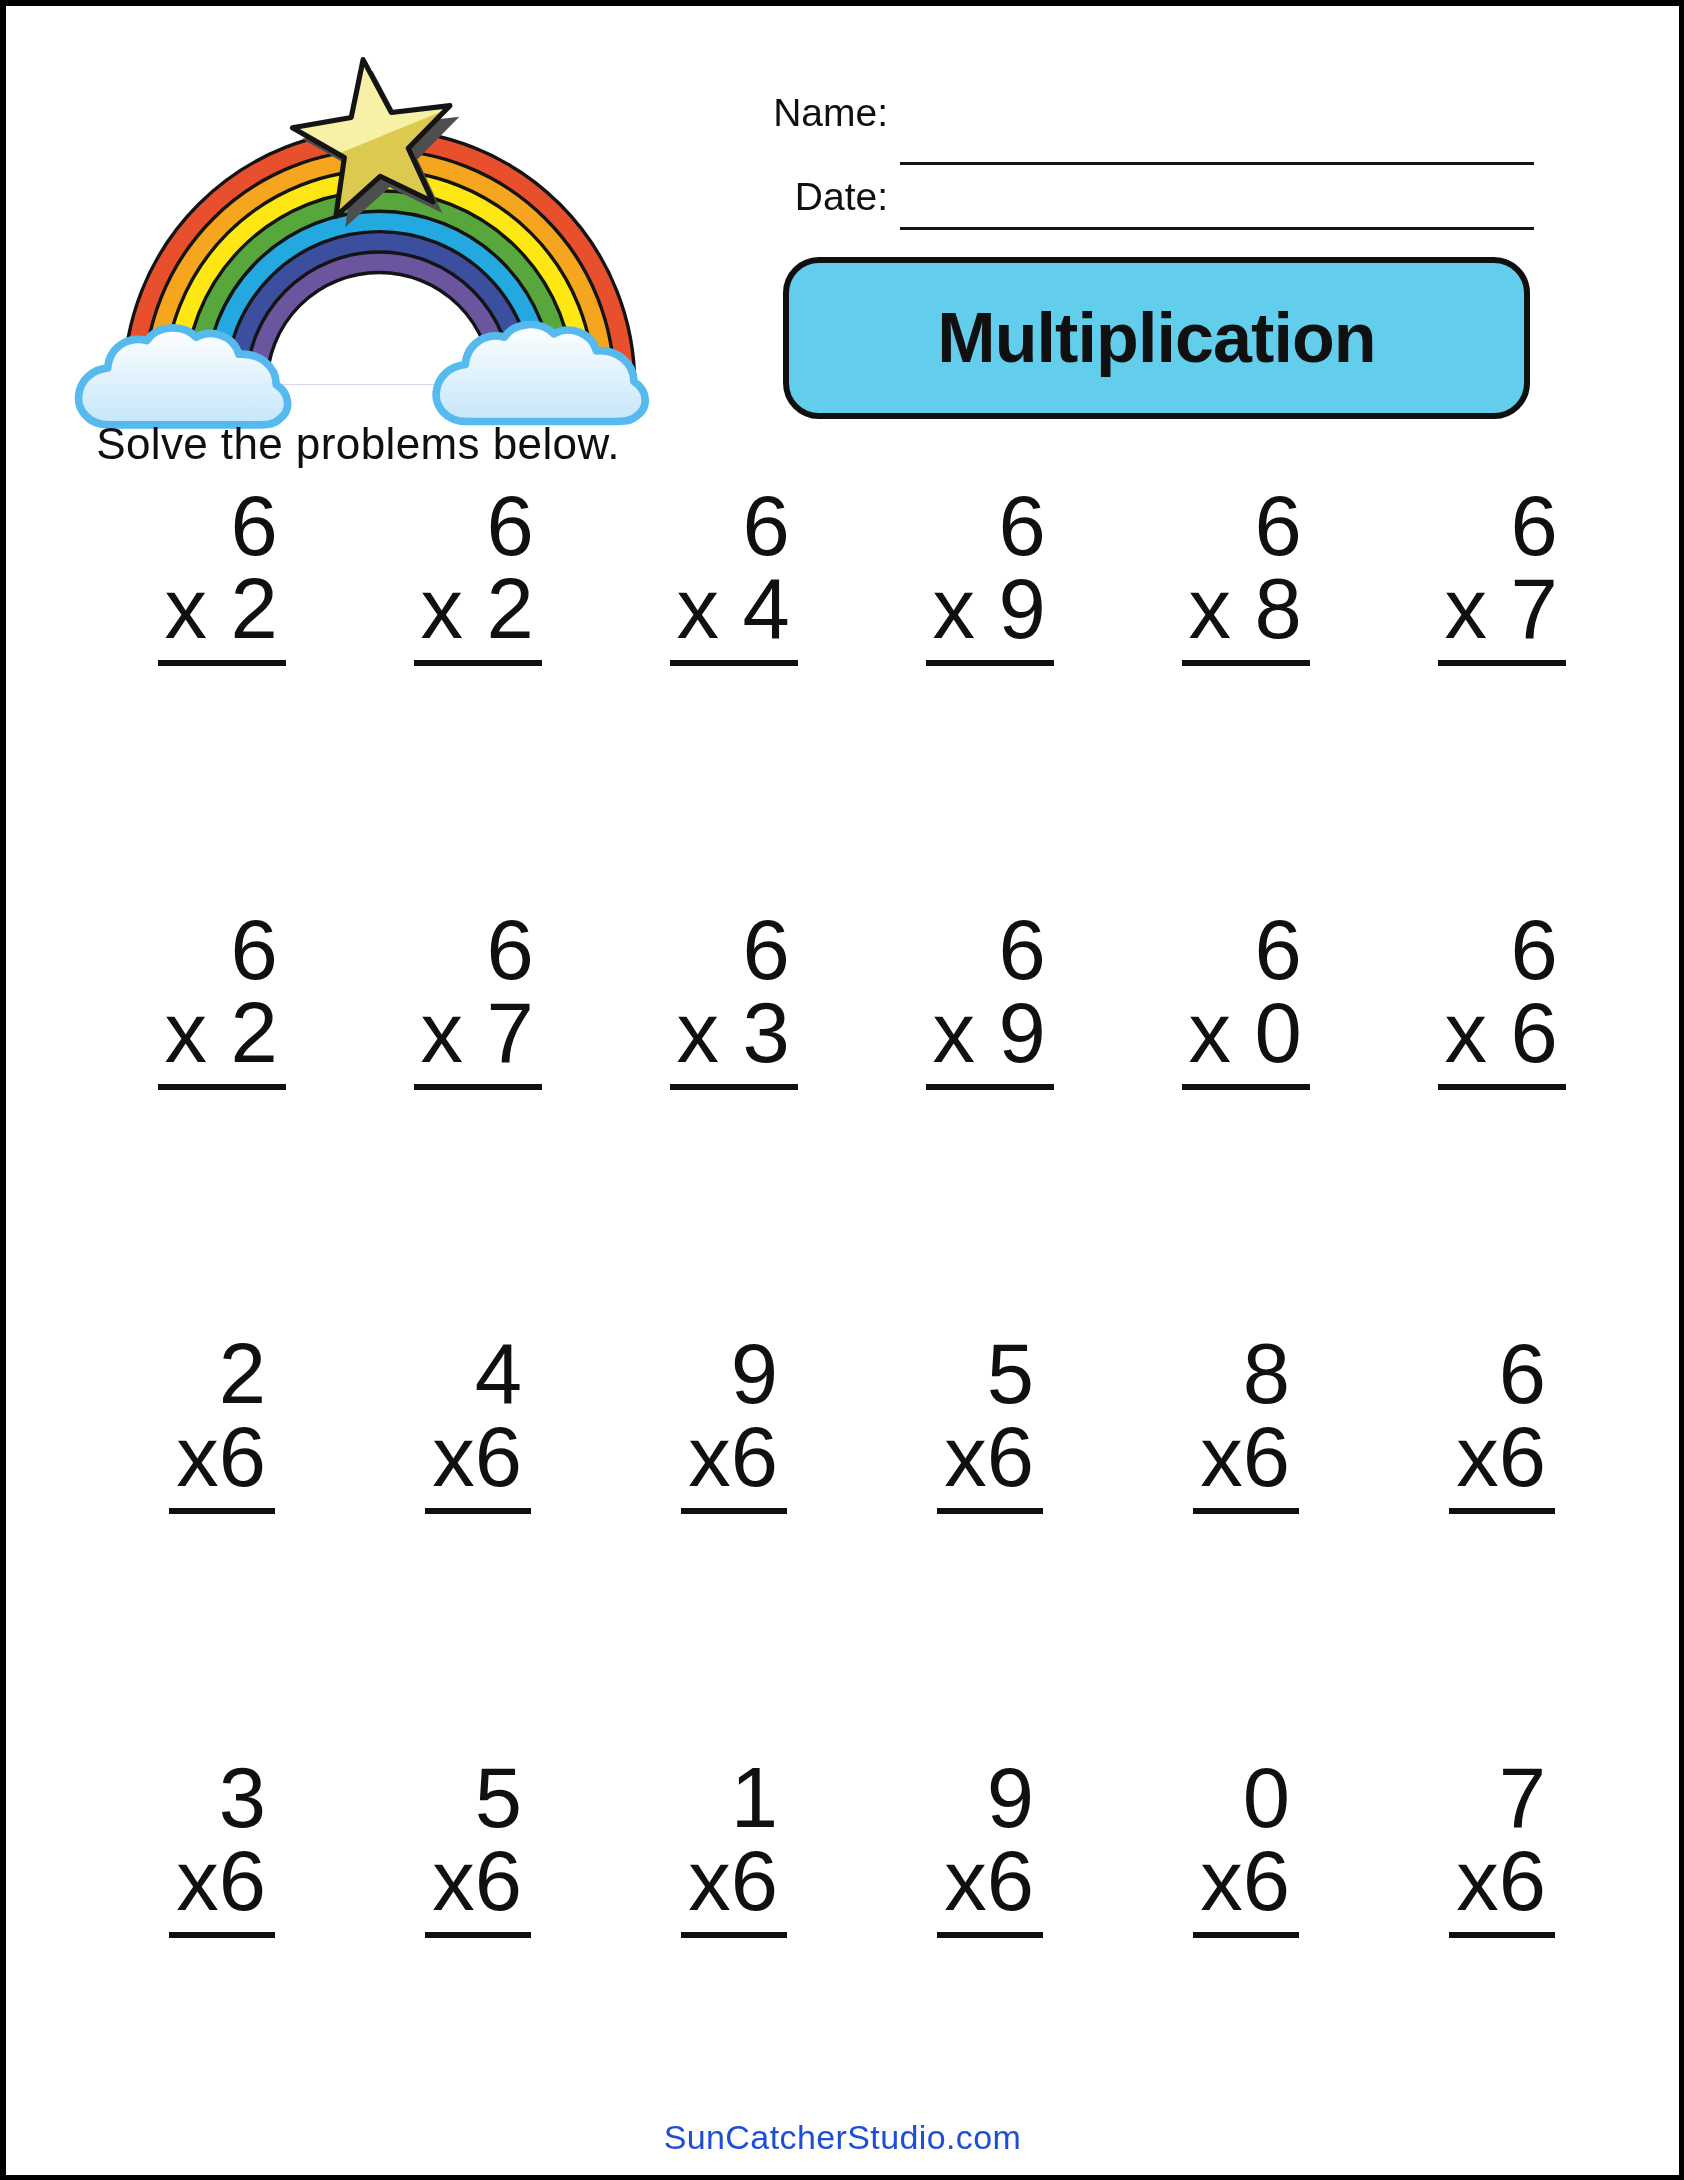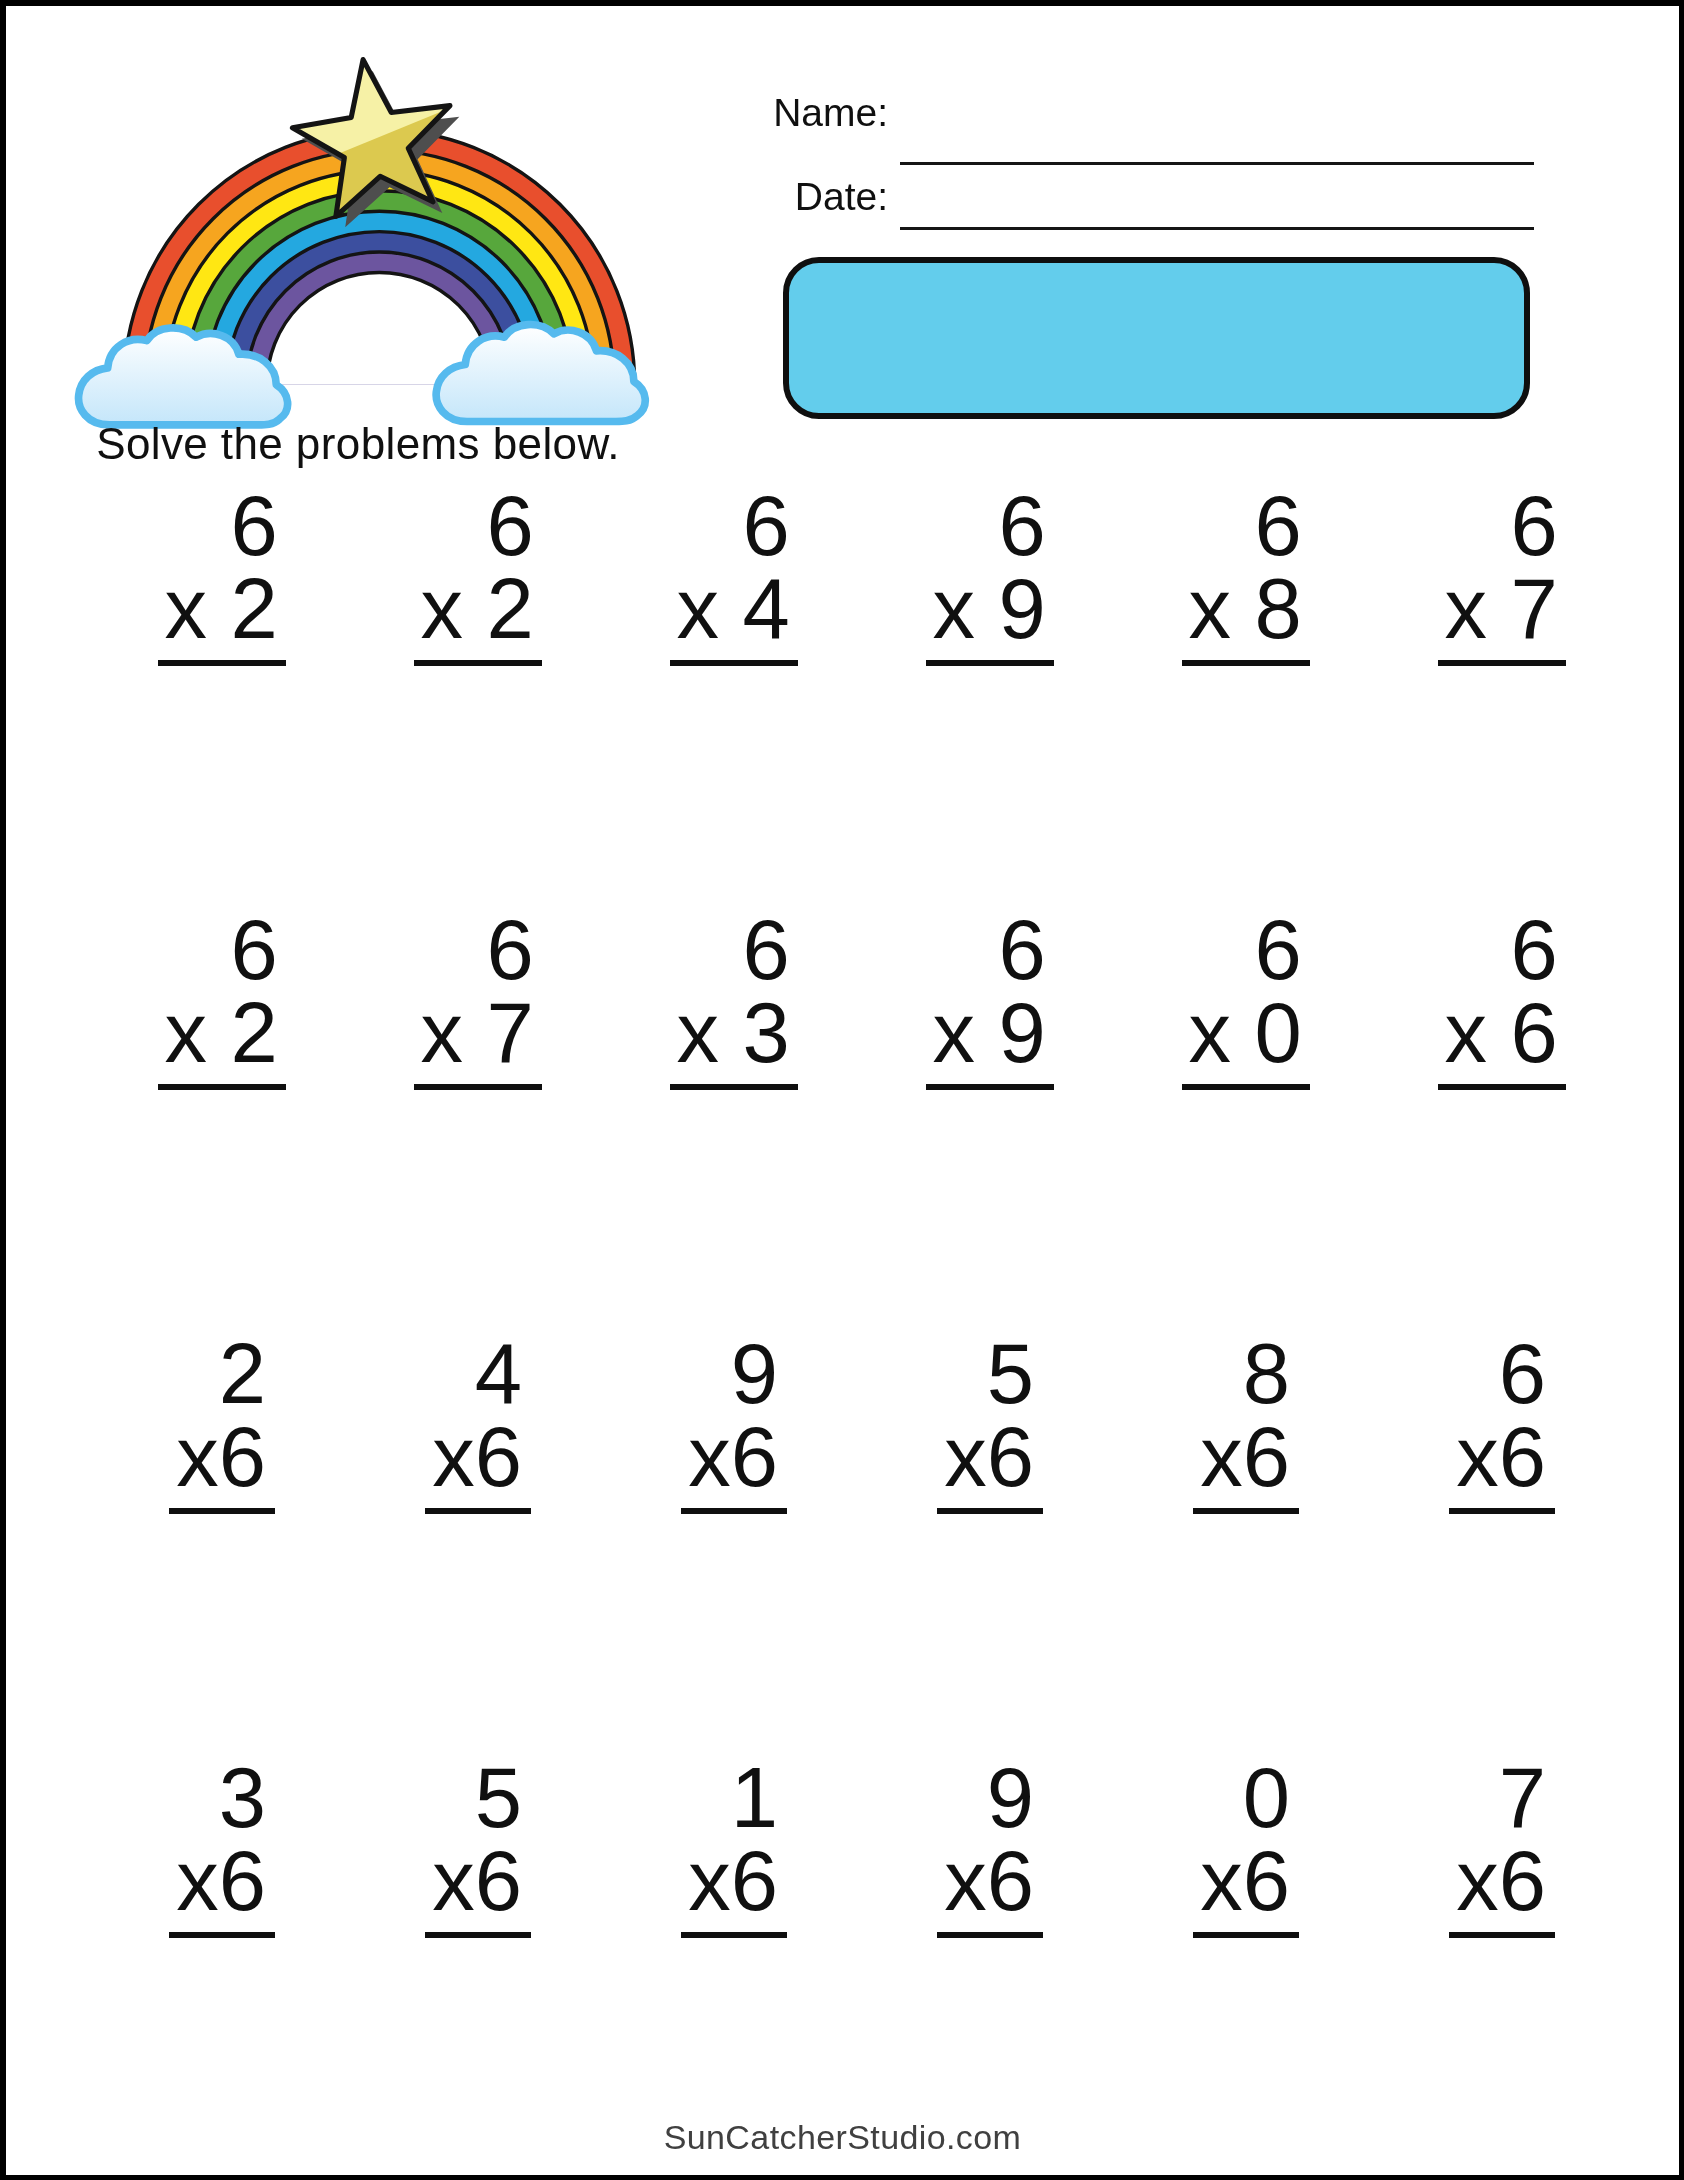--- a/index.html
+++ b/index.html
@@ -99,20 +99,21 @@
 </div>
 
 <div class="caption">Solve the problems below.</div>
 
 <div class="field-label name-label">Name:</div>
 <div class="field-line name-line"></div>
 <div class="field-label date-label">Date:</div>
 <div class="field-line date-line"></div>
 
 <div class="title-box" style="background: rgb(99, 205, 236); border-color: rgb(15, 15, 15);">
+  <div class="big">Multiplication</div>
 </div>
 
 <div class="pgrid">
     <div class="problem">
       <div class="top">6</div>
       <div class="bot">x 2</div>
     </div>
     <div class="problem">
       <div class="top">6</div>
       <div class="bot">x 2</div>
@@ -200,14 +201,14 @@
     <div class="problem">
       <div class="top">0</div>
       <div class="bot">x6</div>
     </div>
     <div class="problem">
       <div class="top">7</div>
       <div class="bot">x6</div>
     </div>
   </div>
 
-<div class="footer" style="color: #404040;">SunCatcherStudio.com</div>
+<div class="footer" style="color: #1d4ed8;">SunCatcherStudio.com</div>
 
 
 </body></html>

